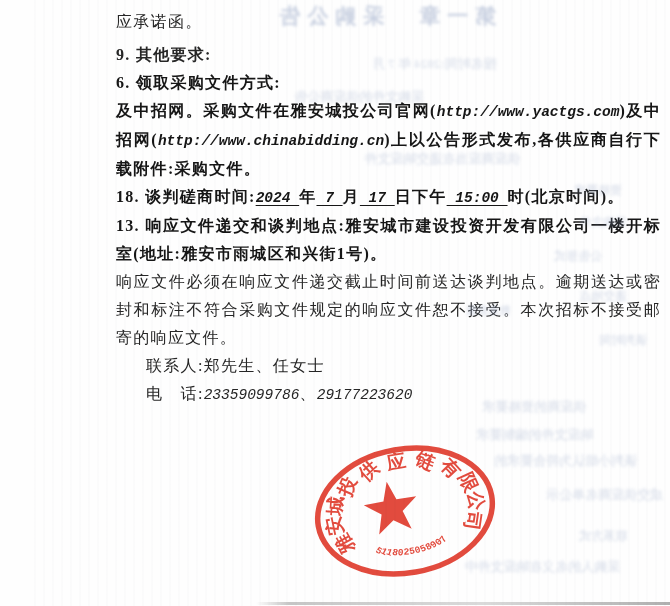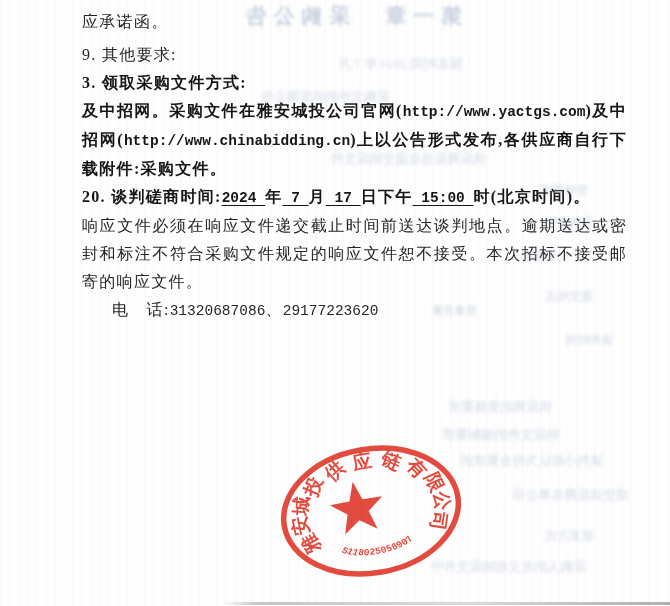--- a/index.html
+++ b/index.html
@@ -6,31 +6,32 @@
   body{
     width:670px;height:606px;position:relative;overflow:hidden;
     background:#fefefe;
     font-family:"Liberation Serif","DejaVu Serif",serif;
   }
   .page{
     position:absolute;inset:0;
     background:
       repeating-linear-gradient(90deg, rgba(90,95,110,0.018) 0 2px, rgba(0,0,0,0) 2px 9px),
       #fefefe;
+    margin-left: 34px;
   }
   .doc{
     position:absolute;left:82px;top:8px;width:545px;
     font-size:16px;line-height:28px;letter-spacing:1.3px;
     color:#262626;text-align:justify;
   }
   .doc p{margin:0;}
   .doc p.b{font-weight:700;color:#161616;}
   .doc p.ind{text-indent:30px;}
   .doc p.nw{white-space:nowrap;}
-  .mono{font-family:"Liberation Mono","DejaVu Sans Mono",monospace;font-size:14.5px;letter-spacing:0;}
+  .mono{font-family:"Liberation Mono","DejaVu Sans Mono",monospace;font-size:14.5px;letter-spacing:0;font-style:italic;}
   u{text-decoration-thickness:1.4px;text-underline-offset:3px;}
   .ghost{
     position:absolute;transform:scaleX(-1);white-space:nowrap;
     color:#93a3c4;font-weight:700;filter:blur(1.6px);opacity:.26;
     pointer-events:none;
   }
   .seal{
     position:absolute;left:276px;top:443px;width:190px;height:141px;
     mix-blend-mode:multiply;opacity:.88;filter:saturate(1.08);
   }
@@ -39,26 +40,28 @@
     background:linear-gradient(90deg, rgba(150,150,150,0) 0%, rgba(130,130,130,.45) 8%, rgba(165,165,165,.4) 55%, rgba(110,110,110,.55) 100%);
     filter:blur(.4px);
   }
 </style>
 </head>
 <body>
 
 <div class="page">
   <div class="doc">
       <p class=""><span>应承诺函。</span></p>
-      <p class="" style="margin-top: 5px;"><span>9. 其他要求:</span></p>
-      <p class="b "><span>3. 领取采购文件方式:</span></p>
+      <p class="" style="margin-top: 5px; font-weight: bold;"><span>9. 其他要求:</span></p>
+      <p class="b "><span>6. 领取采购文件方式:</span></p>
       <p class="b "><span>及中招网。采购文件在雅安城投公司官网(</span><span class="mono">http://www.yactgs.com</span><span>)及中招网(</span><span class="mono">http://www.chinabidding.cn</span><span>)上以公告形式发布,各供应商自行下载附件:采购文件。</span></p>
-      <p class="b nw"><span>20. 谈判磋商时间:</span><u class="mono">2024 </u><span>年</span><u class="mono"> 7 </u><span>月</span><u class="mono"> 17 </u><span>日下午</span><u class="mono"> 15:00 </u><span>时(北京时间)。</span></p>
+      <p class="b nw"><span>18. 谈判磋商时间:</span><u class="mono">2024 </u><span>年</span><u class="mono"> 7 </u><span>月</span><u class="mono"> 17 </u><span>日下午</span><u class="mono"> 15:00 </u><span>时(北京时间)。</span></p>
+      <p class="b "><span>13. 响应文件递交和谈判地点:雅安城市建设投资开发有限公司一楼开标室(地址:雅安市雨城区和兴街1号)。</span></p>
       <p class=""><span>响应文件必须在响应文件递交截止时间前送达谈判地点。逾期送达或密封和标注不符合采购文件规定的响应文件恕不接受。本次招标不接受邮寄的响应文件。</span></p>
-      <p class="ind "><span>电　话:</span><span class="mono">31320687086</span><span>、</span><span class="mono">29177223620</span></p>
+      <p class="ind "><span>联系人:郑先生、任女士</span></p>
+      <p class="ind "><span>电　话:</span><span class="mono">23359099786</span><span>、</span><span class="mono">29177223620</span></p>
     </div>
   <svg class="seal" viewBox="0 0 190 141" xmlns="http://www.w3.org/2000/svg">
       <g transform="rotate(-10 95 68)">
         <ellipse cx="95" cy="68" rx="88" ry="62" fill="none" stroke="#d63527" stroke-width="5.5"></ellipse>
         <polygon points="82.0,36.0 88.6,54.9 108.6,55.3 92.7,67.5 98.5,86.7 82.0,75.2 65.5,86.7 71.3,67.5 55.4,55.3 75.4,54.9" fill="#d63527"></polygon>
         <text x="32.0844167590583" y="89.0418150458757" fill="#d63527" font-size="19" font-weight="700" text-anchor="middle" dominant-baseline="middle" transform="rotate(-108.5 32.1 89.0)">雅</text>
         <text x="25.08357038609961" y="70.34478895018944" fill="#d63527" font-size="19" font-weight="700" text-anchor="middle" dominant-baseline="middle" transform="rotate(-91.9 25.1 70.3)">安</text>
         <text x="29.390260735567594" y="51.26854172855286" fill="#d63527" font-size="19" font-weight="700" text-anchor="middle" dominant-baseline="middle" transform="rotate(-75.7 29.4 51.3)">城</text>
         <text x="44.30796969937727" y="34.89826190068786" fill="#d63527" font-size="19" font-weight="700" text-anchor="middle" dominant-baseline="middle" transform="rotate(-56.9 44.3 34.9)">投</text>
         <text x="67.42406632863342" y="23.88150371574875" fill="#d63527" font-size="19" font-weight="700" text-anchor="middle" dominant-baseline="middle" transform="rotate(-32.0 67.4 23.9)">供</text>

